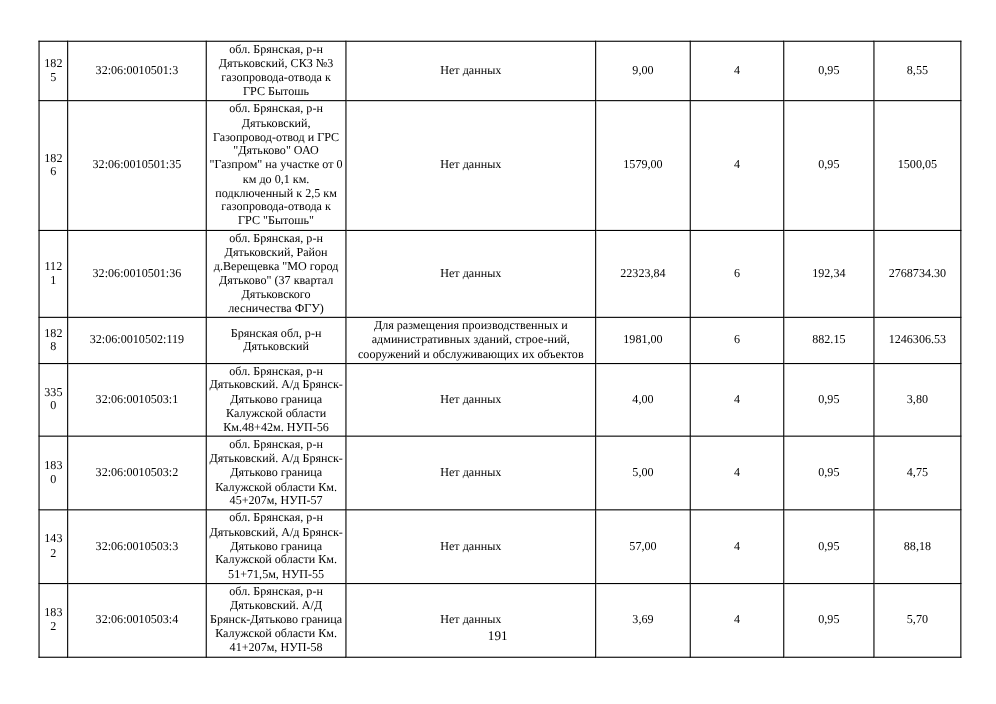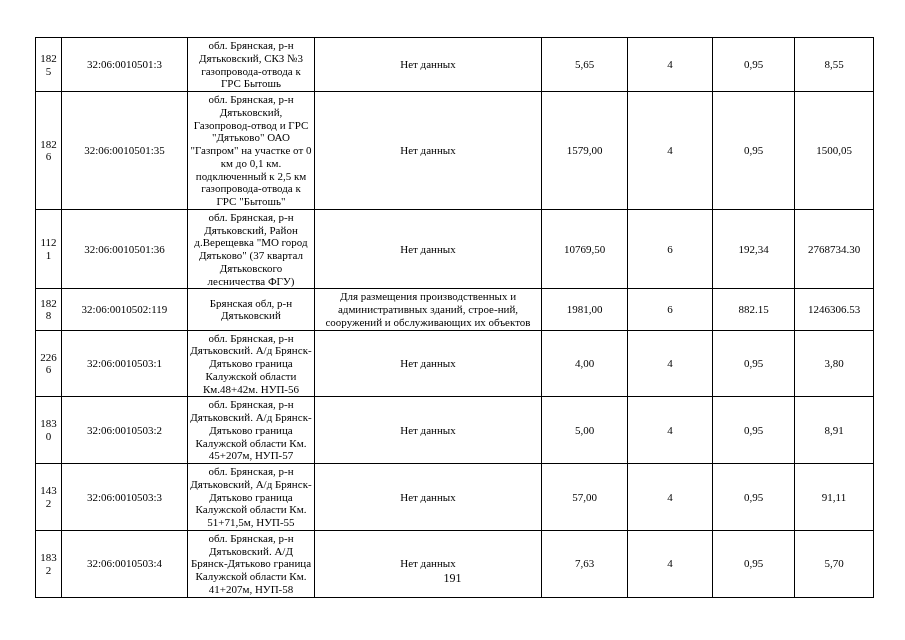--- a/index.html
+++ b/index.html
@@ -73,91 +73,91 @@
       <col style="width:85px">
       <col style="width:82px">
       <col style="width:79px">
     </colgroup>
     <tbody>
       <tr class="r1825">
         <td>1825</td>
         <td>32:06:0010501:3</td>
         <td>обл. Брянская, р-н Дятьковский, СКЗ №3 газопровода-отвода к ГРС Бытошь</td>
         <td class="cell-use">Нет данных</td>
-        <td>5,65</td>
+        <td>9,00</td>
         <td>4</td>
         <td>0,95</td>
         <td>8,55</td>
       </tr>
       <tr class="r1826">
         <td>1826</td>
         <td>32:06:0010501:35</td>
         <td>обл. Брянская, р-н Дятьковский, Газопровод-отвод и ГРС "Дятьково" ОАО "Газпром" на участке от 0 км до 0,1 км. подключенный к 2,5 км газопровода-отвода к ГРС "Бытошь"</td>
         <td class="cell-use">Нет данных</td>
         <td>1579,00</td>
         <td>4</td>
         <td>0,95</td>
         <td>1500,05</td>
       </tr>
       <tr class="r1827">
         <td>1121</td>
         <td>32:06:0010501:36</td>
         <td>обл. Брянская, р-н Дятьковский, Район д.Верещевка "МО город Дятьково" (37 квартал Дятьковского лесничества ФГУ)</td>
         <td class="cell-use">Нет данных</td>
-        <td>10769,50</td>
+        <td>22323,84</td>
         <td>6</td>
         <td>192,34</td>
         <td>2768734.30</td>
       </tr>
       <tr class="r1828">
         <td>1828</td>
         <td>32:06:0010502:119</td>
         <td>Брянская обл, р-н Дятьковский</td>
         <td class="cell-use">Для размещения производственных и административных зданий, строе-ний, сооружений и обслуживающих их объектов</td>
         <td>1981,00</td>
         <td>6</td>
         <td>882.15</td>
         <td>1246306.53</td>
       </tr>
       <tr class="r1829">
-        <td>2266</td>
+        <td>3350</td>
         <td>32:06:0010503:1</td>
         <td>обл. Брянская, р-н Дятьковский. А/д Брянск-Дятьково граница Калужской области Км.48+42м. НУП-56</td>
         <td class="cell-use">Нет данных</td>
         <td>4,00</td>
         <td>4</td>
         <td>0,95</td>
         <td>3,80</td>
       </tr>
       <tr class="r1830">
         <td>1830</td>
         <td>32:06:0010503:2</td>
         <td>обл. Брянская, р-н Дятьковский. А/д Брянск-Дятьково граница Калужской области Км. 45+207м, НУП-57</td>
         <td class="cell-use">Нет данных</td>
         <td>5,00</td>
         <td>4</td>
         <td>0,95</td>
-        <td>8,91</td>
+        <td>4,75</td>
       </tr>
       <tr class="r1831">
         <td>1432</td>
         <td>32:06:0010503:3</td>
         <td>обл. Брянская, р-н Дятьковский, А/д Брянск-Дятьково граница Калужской области Км. 51+71,5м, НУП-55</td>
         <td class="cell-use">Нет данных</td>
         <td>57,00</td>
         <td>4</td>
         <td>0,95</td>
-        <td>91,11</td>
+        <td>88,18</td>
       </tr>
       <tr class="r1832">
         <td>1832</td>
         <td>32:06:0010503:4</td>
         <td>обл. Брянская, р-н Дятьковский. А/Д Брянск-Дятьково граница Калужской области Км. 41+207м, НУП-58</td>
         <td class="cell-use">Нет данных</td>
-        <td>7,63</td>
+        <td>3,69</td>
         <td>4</td>
         <td>0,95</td>
         <td>5,70</td>
       </tr>
     </tbody>
   </table>
 
   <div class="page-number">191</div>
 
 </div>

